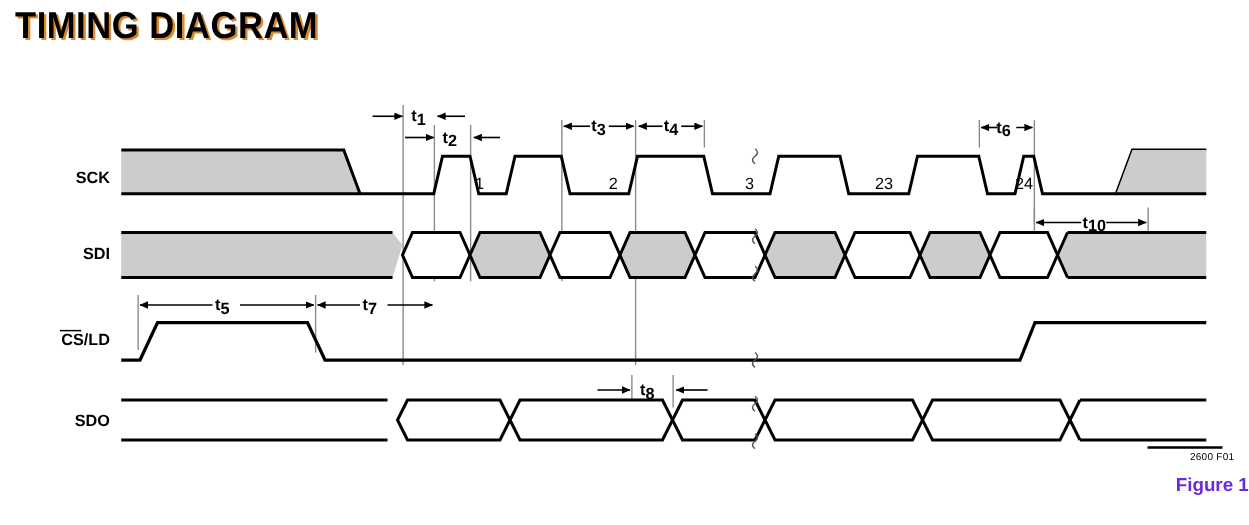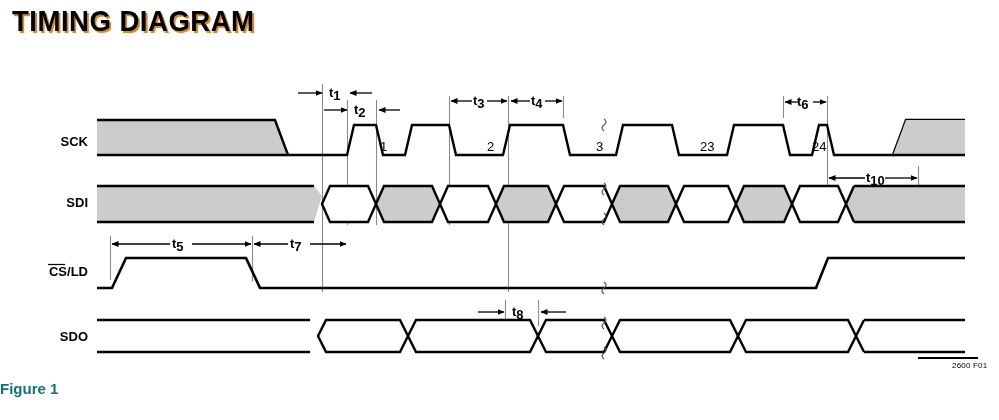--- a/index.html
+++ b/index.html
@@ -37,24 +37,24 @@
   #diagram {
     position: absolute;
     left: 0;
     top: 0;
   }
   .figcap {
     position: absolute;
     left: 0;
     top: 380px;
     width: 999px;
-    text-align: left;
+    text-align: right;
     font-size: 15px;
     font-weight: bold;
-    color: #0f766e;
+    color: #6d28d9;
   }
   .partno {
     position: absolute;
     left: 952px;
     top: 361px;
     font-size: 8px;
     color: #000000;
     letter-spacing: 0.2px;
   }
   text.siglabel {

